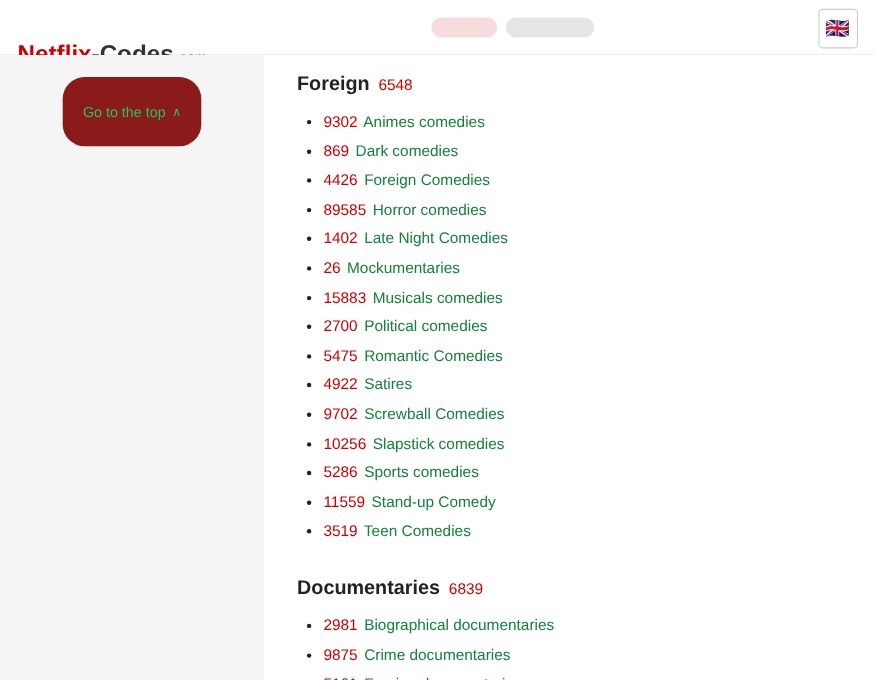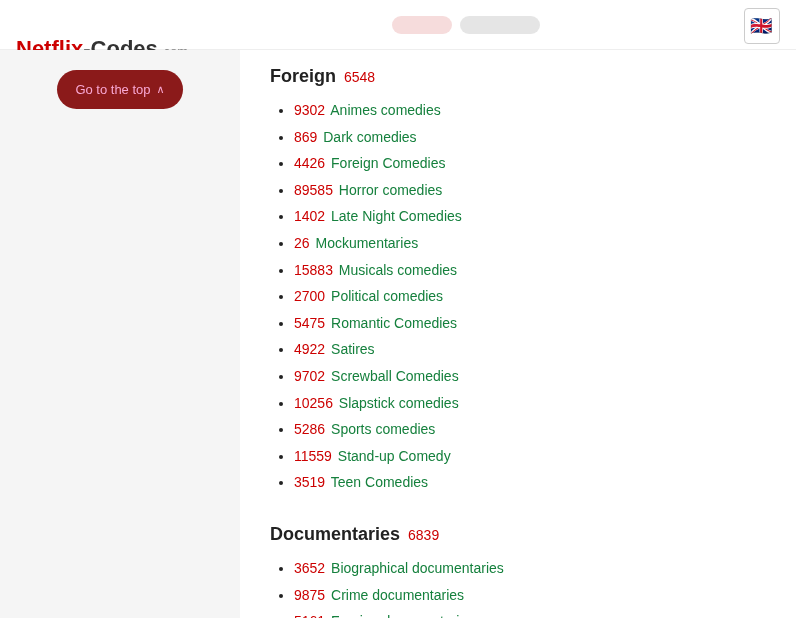--- a/index.html
+++ b/index.html
@@ -84,24 +84,24 @@
       width: 240px;
       min-width: 240px;
       background: #f5f5f5;
       padding: 20px 16px;
       display: flex;
       flex-direction: column;
       align-items: center;
     }
     .goto-top-btn {
       background: #8b1a1a;
-      color: #f9a8d4;
+      color: #22c55e;
       border: none;
       border-radius: 20px;
-      padding: 12px 18px;
+      padding: 24px 18px;
       font-size: 13px;
       cursor: pointer;
       display: flex;
       align-items: center;
       gap: 6px;
       white-space: nowrap;
     }
     .goto-top-btn .chevron {
       font-size: 11px;
     }
@@ -201,19 +201,19 @@
           <li><a class="item-code" href="#">11559</a><span class="item-label"> Stand-up Comedy</span></li>
           <li><a class="item-code" href="#">3519</a><span class="item-label"> Teen Comedies</span></li>
         </ul>
       </div>
       <div class="category-section">
         <div class="category-title">
           <span>Documentaries</span>
           <a class="category-code-link" href="#">6839</a>
         </div>
         <ul class="item-list">
-          <li><a class="item-code" href="#">3652</a><span class="item-label"> Biographical documentaries</span></li>
+          <li><a class="item-code" href="#">2981</a><span class="item-label"> Biographical documentaries</span></li>
           <li><a class="item-code" href="#">9875</a><span class="item-label"> Crime documentaries</span></li>
           <li><a class="item-code" href="#">5161</a><span class="item-label"> Foreign documentaries</span></li>
         </ul>
       </div>
     </main>
 </div>
 
 </body></html>

